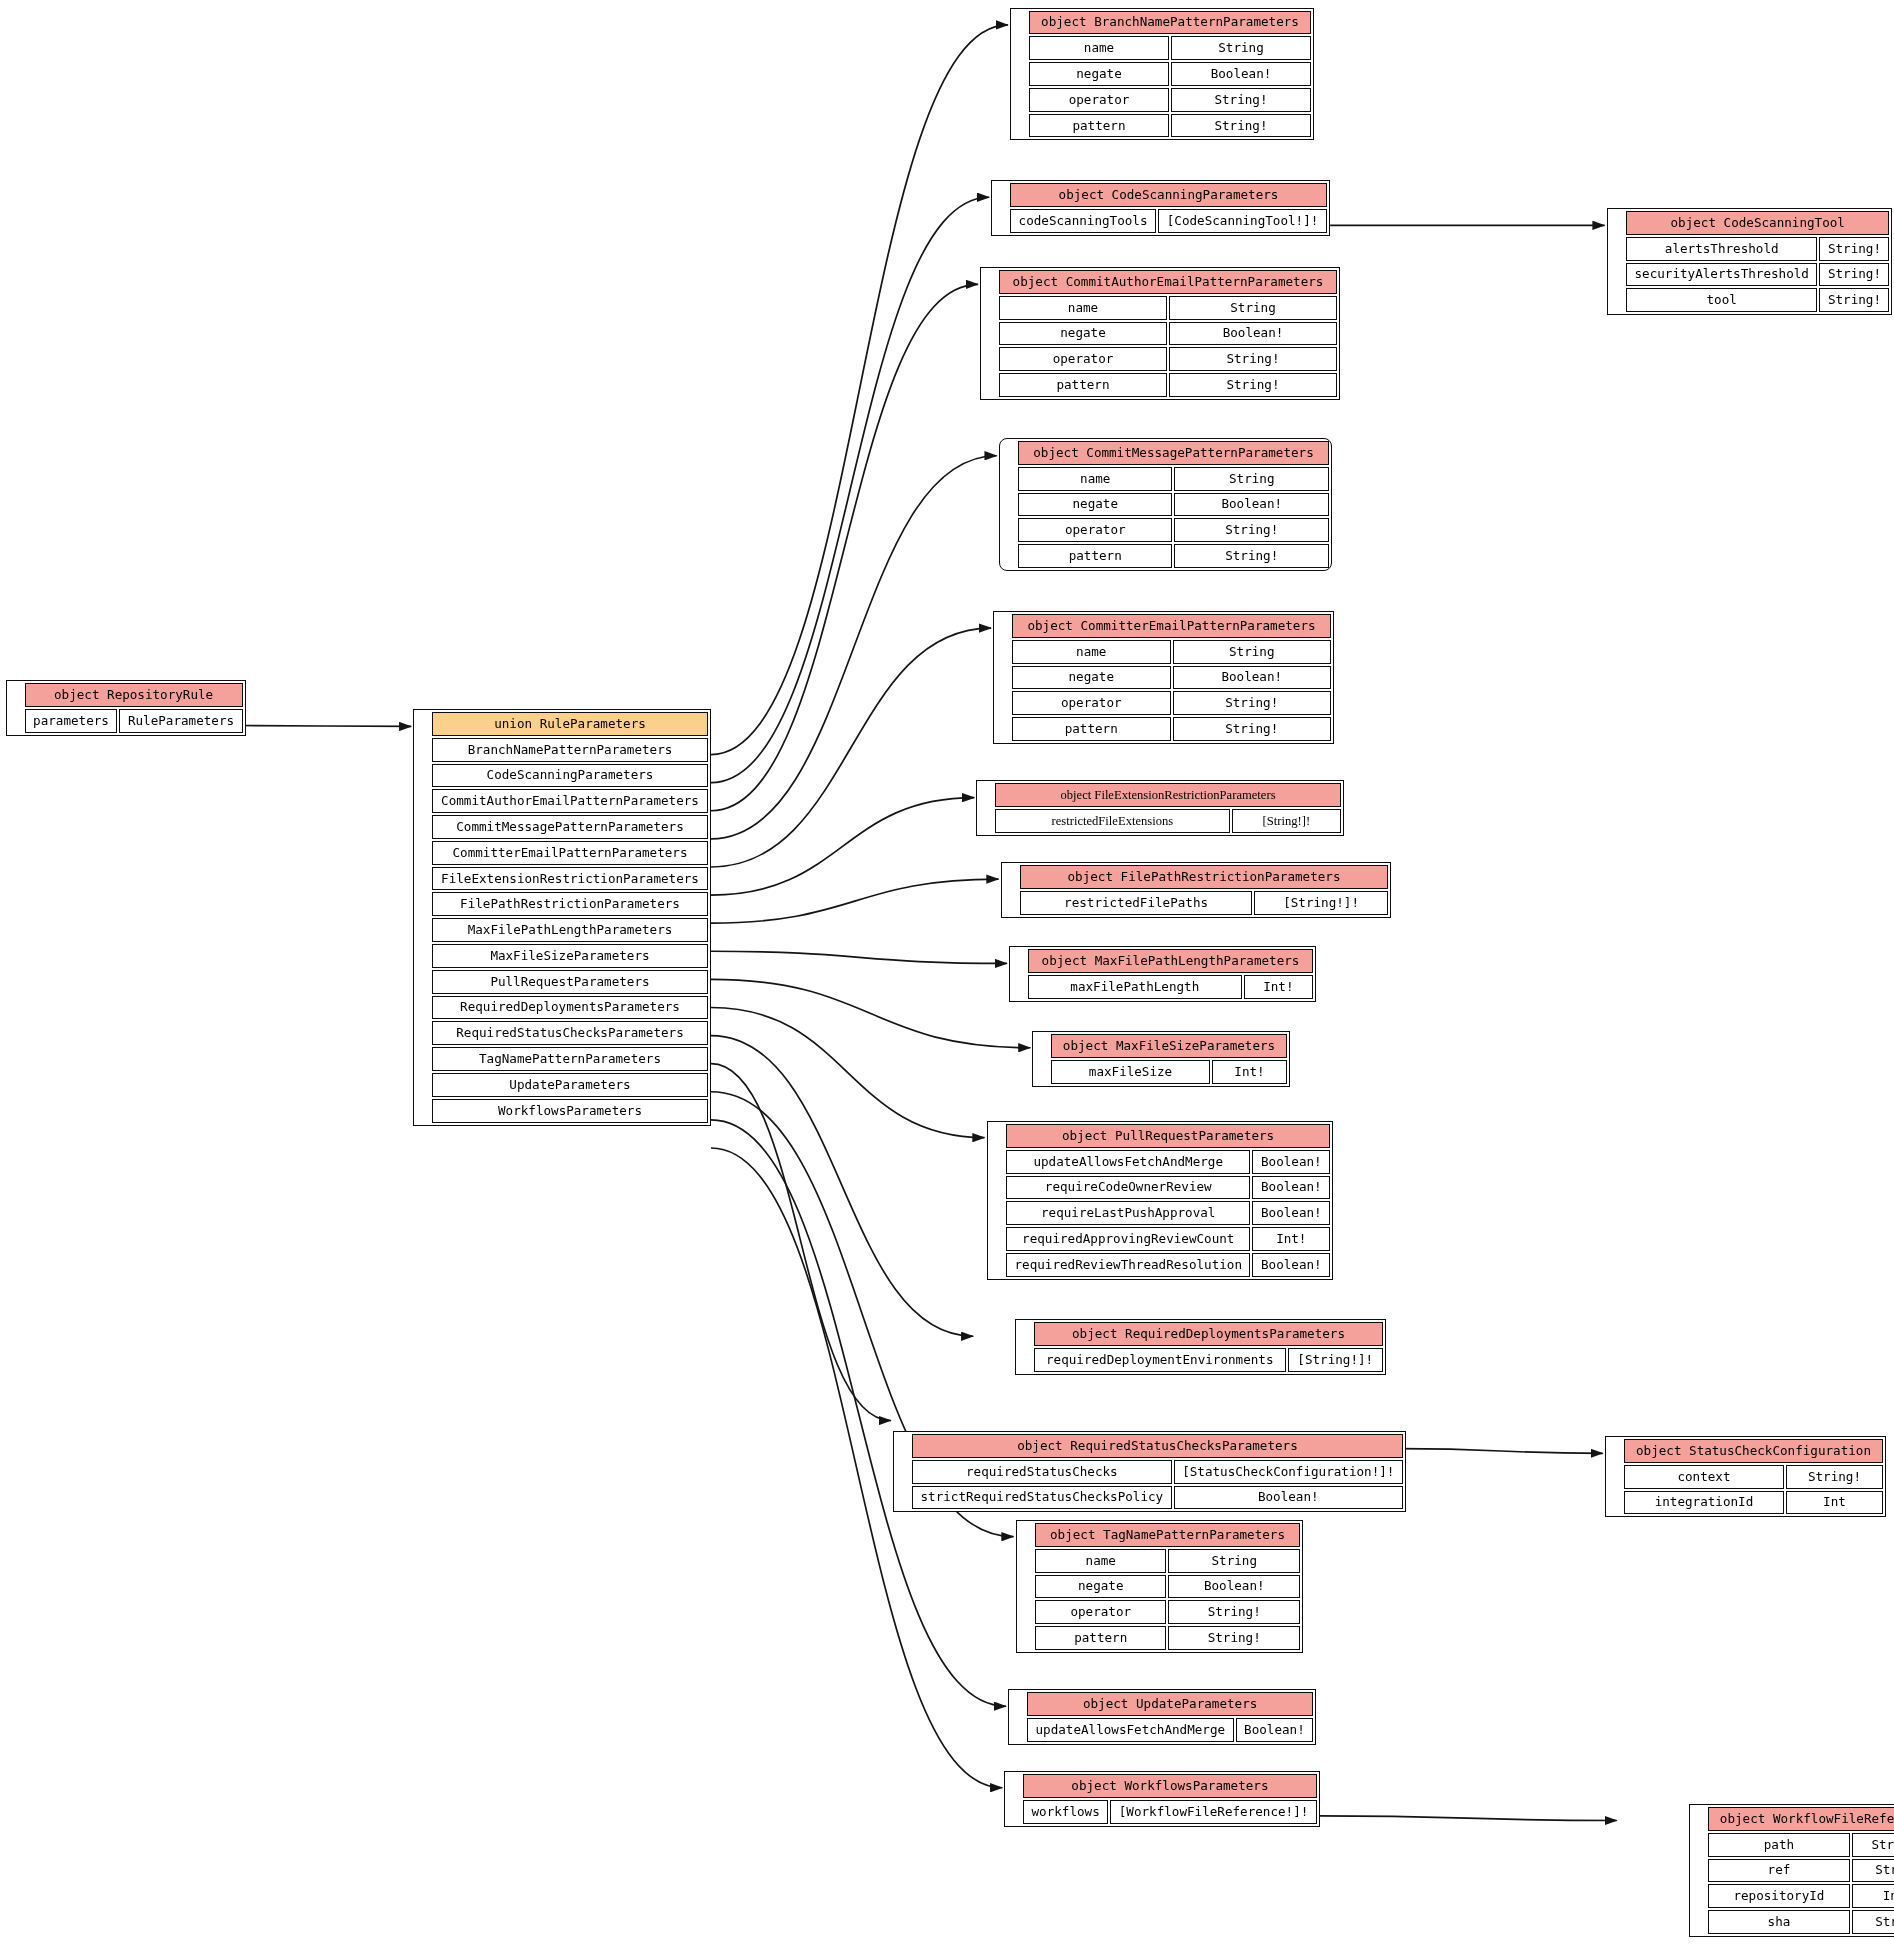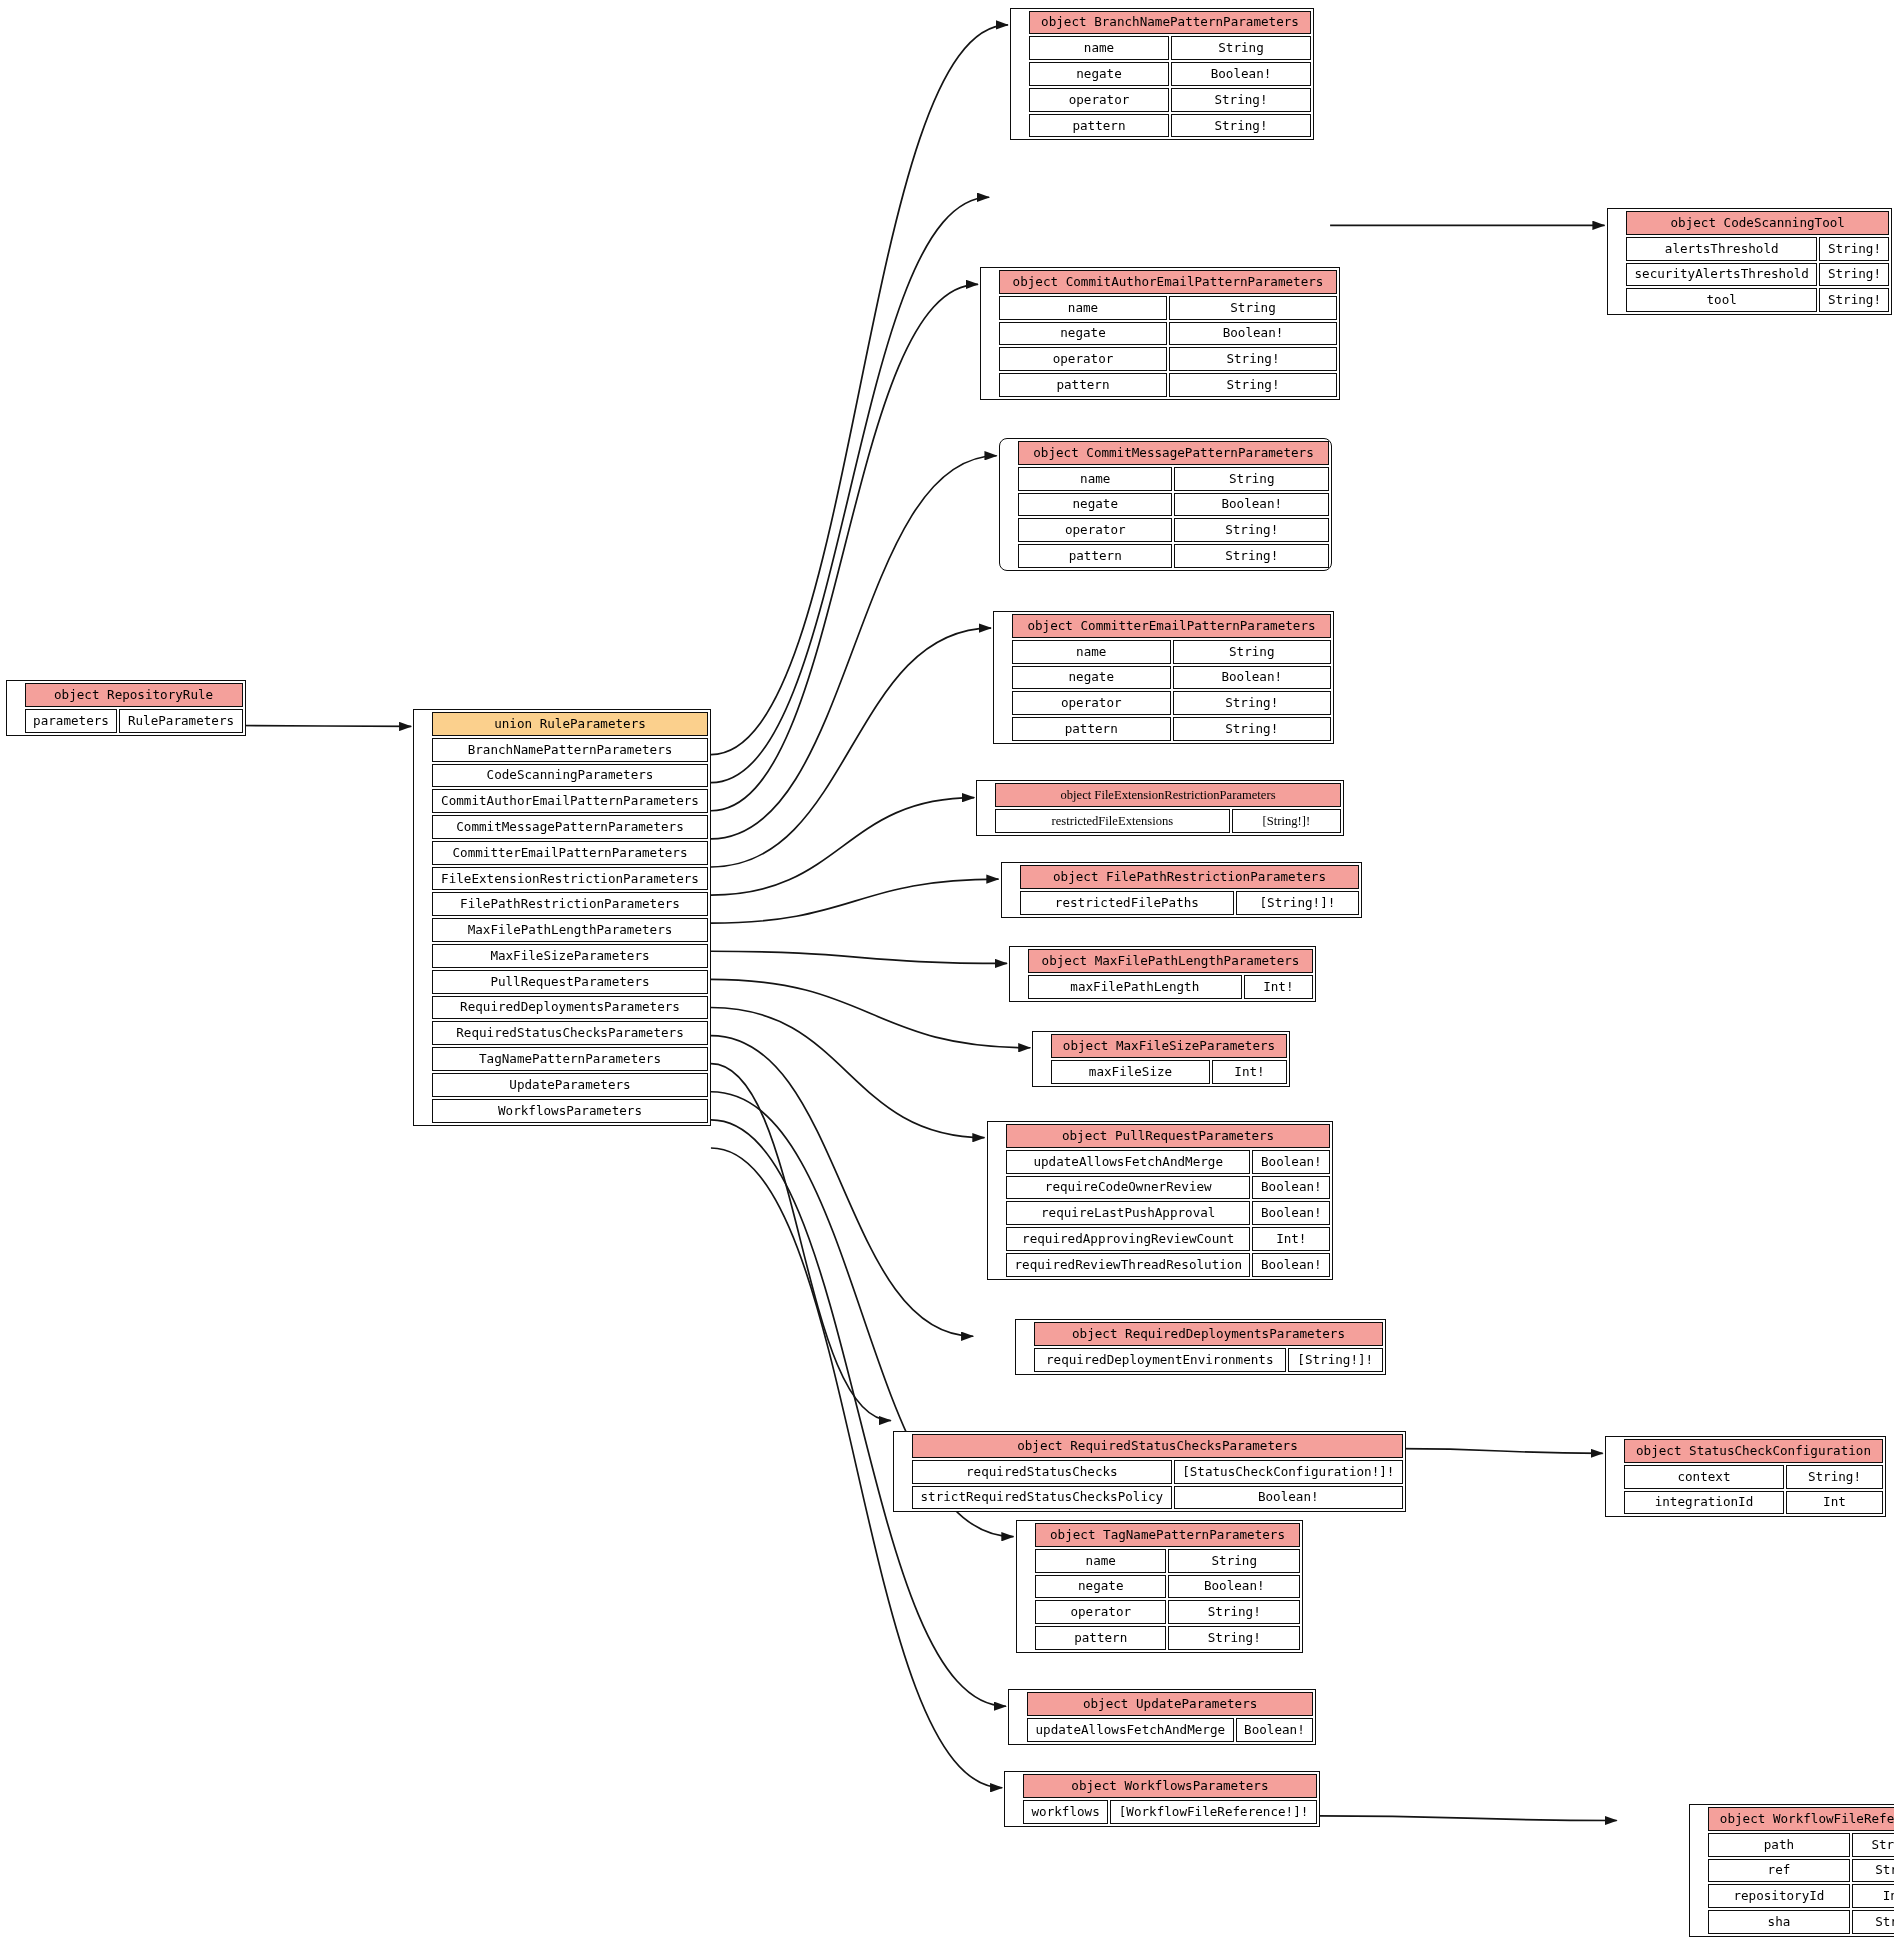--- a/index.html
+++ b/index.html
@@ -133,20 +133,31 @@
         <tr>
           <td>operator</td>
           <td>String!</td>
         </tr>
         <tr>
           <td>pattern</td>
           <td>String!</td>
         </tr>
       </tbody>
     </table>
+    <table class="node object" style="left: 991px; top: 180px; width: 339px;">
+      <tbody>
+        <tr>
+          <td colspan="2" class="hdr object">object CodeScanningParameters</td>
+        </tr>
+        <tr>
+          <td>codeScanningTools</td>
+          <td>[CodeScanningTool!]!</td>
+        </tr>
+      </tbody>
+    </table>
     <table class="node object" style="left: 1607px; top: 208px; width: 277px;">
       <tbody>
         <tr>
           <td colspan="2" class="hdr object">object CodeScanningTool</td>
         </tr>
         <tr>
           <td>alertsThreshold</td>
           <td>String!</td>
         </tr>
         <tr>
@@ -232,21 +243,21 @@
       <tbody>
         <tr>
           <td colspan="2" class="hdr object">object FileExtensionRestrictionParameters</td>
         </tr>
         <tr>
           <td>restrictedFileExtensions</td>
           <td>[String!]!</td>
         </tr>
       </tbody>
     </table>
-    <table class="node object" style="left: 1001px; top: 862px; width: 361px;">
+    <table class="node object" style="left: 1001px; top: 862px; width: 390px;">
       <tbody>
         <tr>
           <td colspan="2" class="hdr object">object FilePathRestrictionParameters</td>
         </tr>
         <tr>
           <td>restrictedFilePaths</td>
           <td>[String!]!</td>
         </tr>
       </tbody>
     </table>

